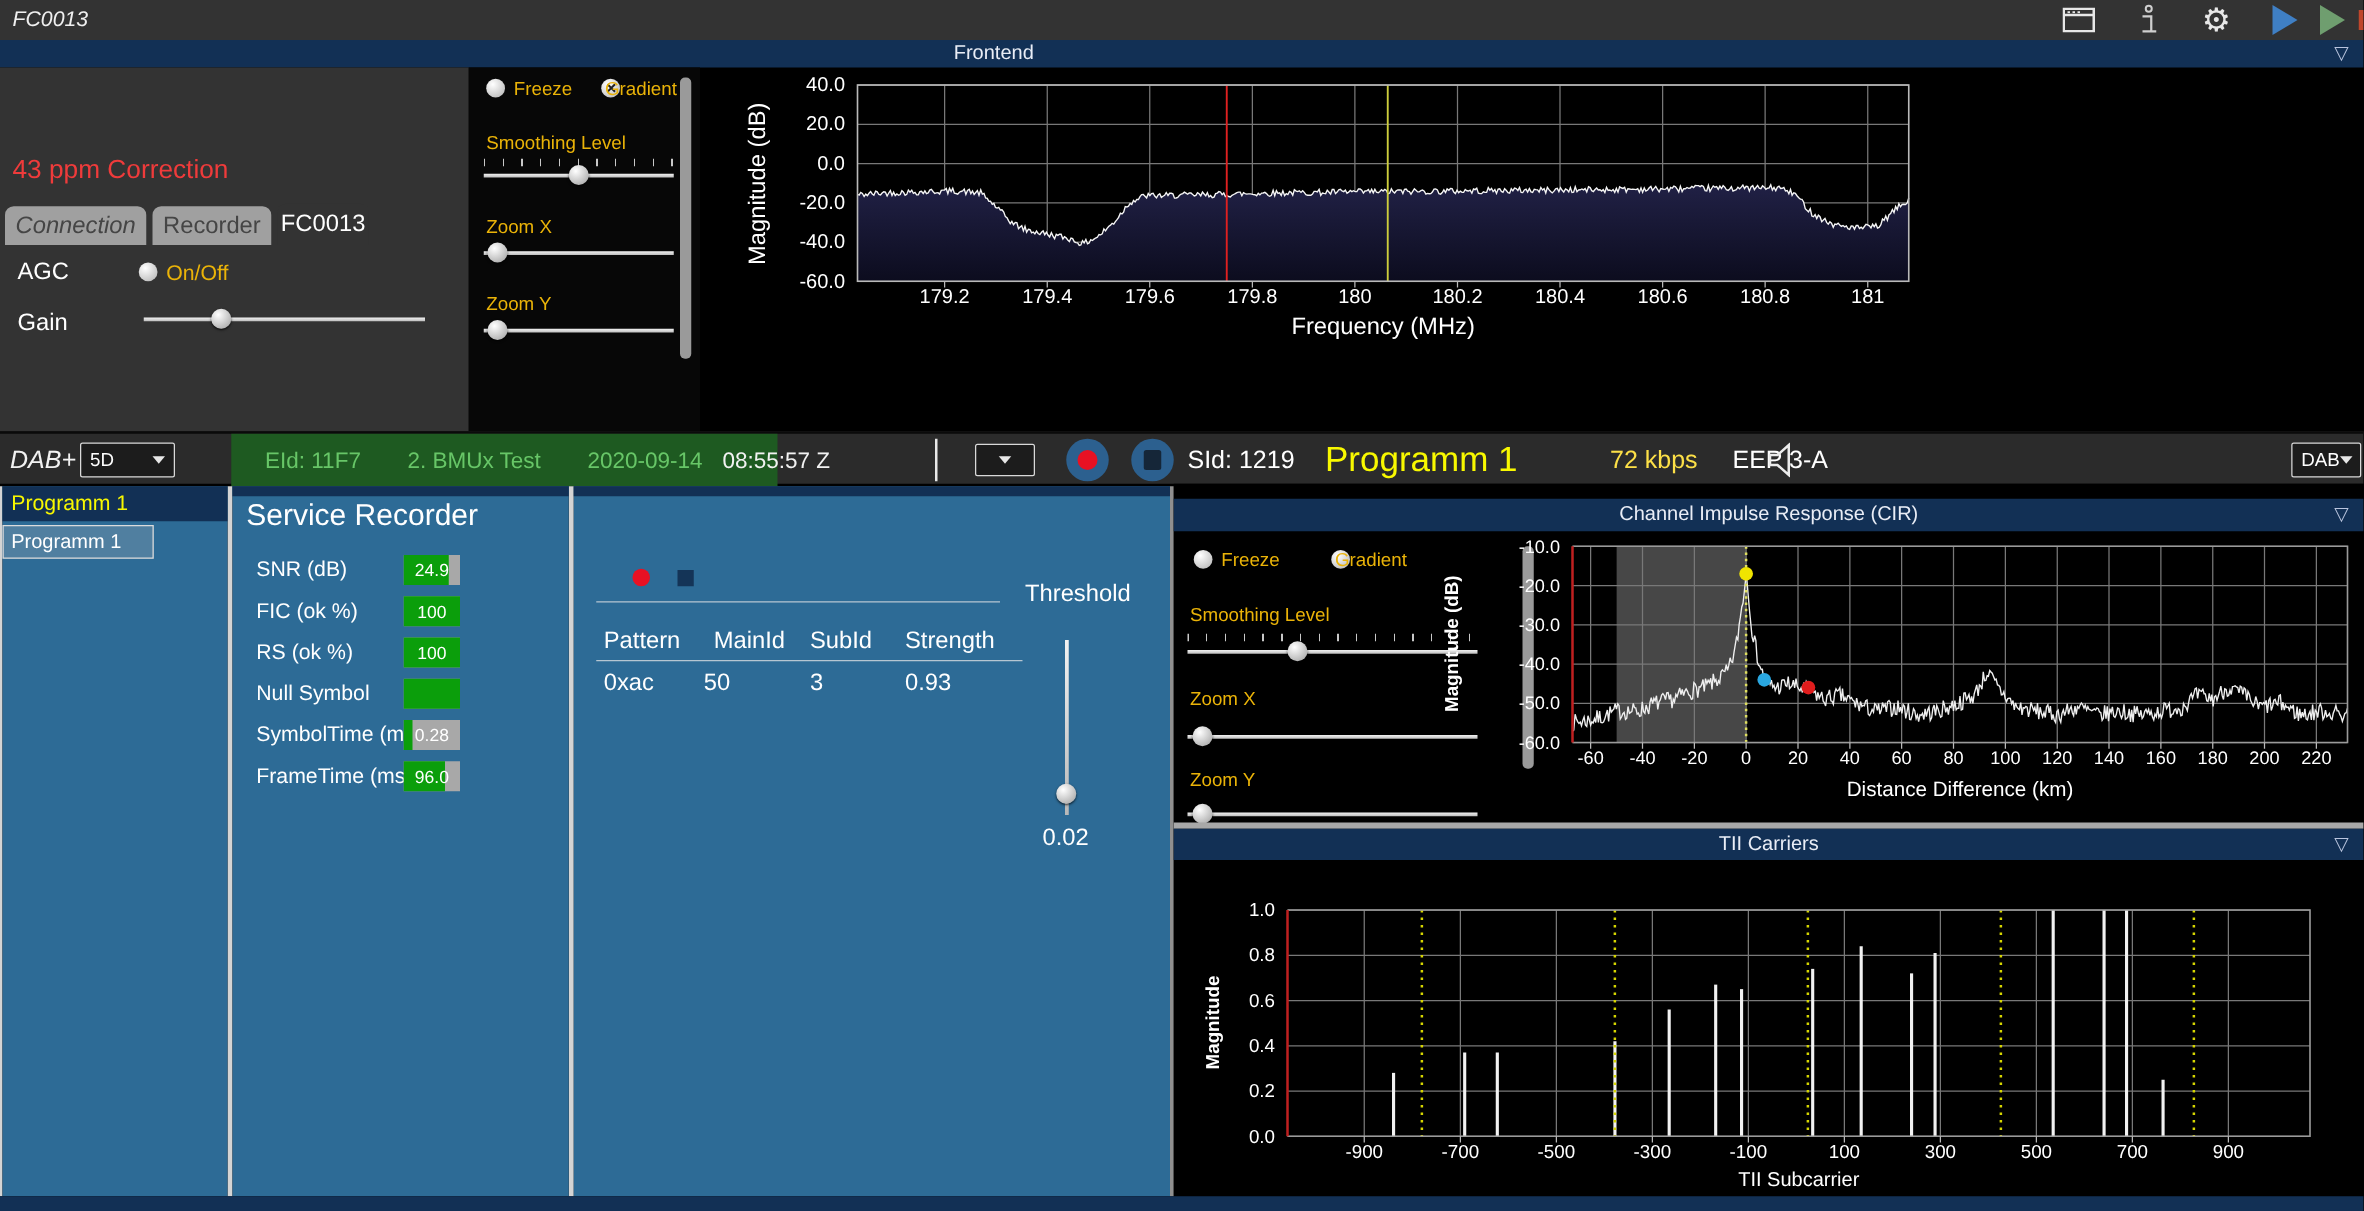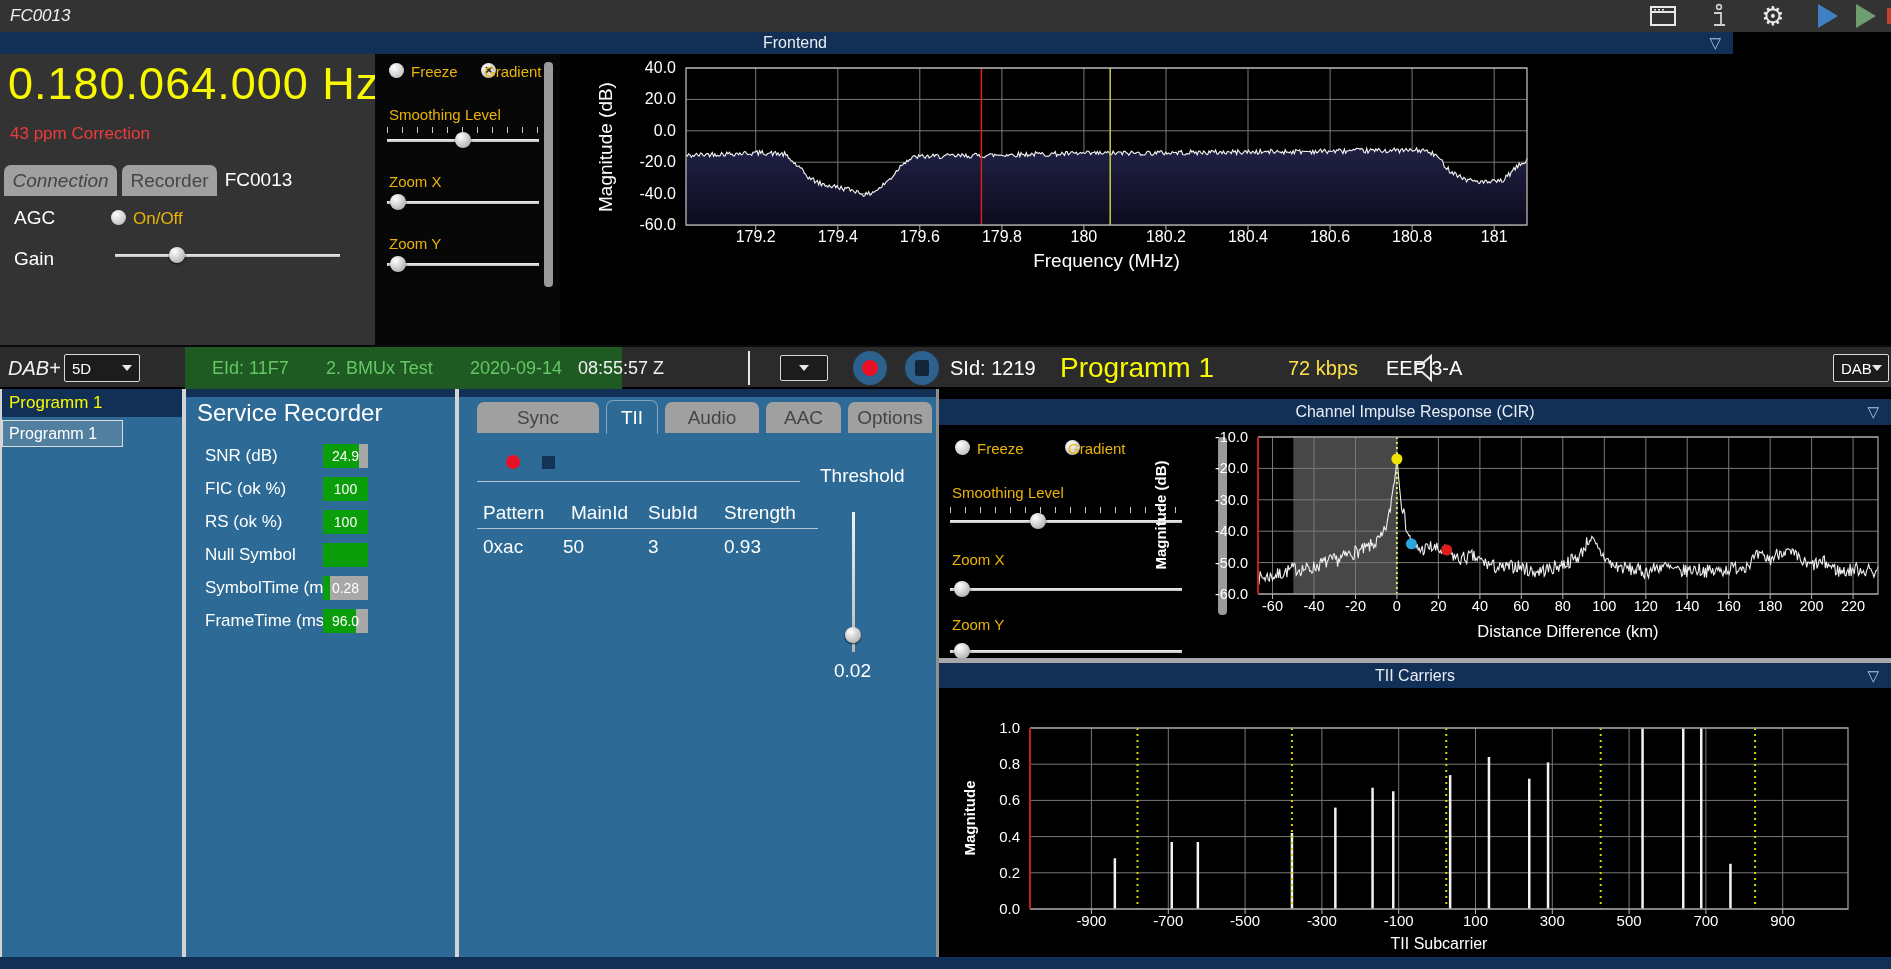--- a/index.html
+++ b/index.html
@@ -17,21 +17,21 @@
   .tri.green{border-left:20px solid #6f9e6f}
 
   
   .navyband{background:var(--navy,#123055);color:#e9edf6;font-size:16px}
   .band-title{top:0;width:100%;text-align:center}
   .band-tri{top:0;right:12px;color:#b9c4de;font-size:15px}
 
   
   .fe-left{left:0;top:54px;width:375px;height:291px;background:#333}
   .freq{left:8px;top:4px;font-size:45px;color:var(--yellow,#f8f800);letter-spacing:1px;white-space:nowrap}
-  .ppm{left:10px;top:70px;font-size:17px;color:var(--red,#ef3b3b)}
+  .ppm{left:10px;top:70px;font-size:21px;color:var(--red,#ef3b3b)}
   .tab{position:absolute;top:2px;height:31px;line-height:31px;text-align:center;font-size:19px;
        border-radius:7px 7px 0 0;background:#a0a0a0;color:#454545;cursor:default}
   .fe-tabs .tab.active{top:0;height:33px;line-height:33px;background:#333;color:#fff}
   .dt-tabs .tab.active{top:0;height:34px;line-height:33px;background:var(--blue,#2d6b96);color:#fff;border:1px solid #7fa6c0;border-bottom:none}
   .lbl-big{font-size:19px;color:#fff}
   .ctl{font-size:15px;color:#eab308}
 
   
   .radio{width:15px;height:15px;border-radius:50%;background:radial-gradient(circle at 35% 30%,#fff,#b0b0b0);position:relative;display:inline-block}
   .radio.x::after{content:"\2715";position:absolute;inset:0;display:flex;align-items:center;justify-content:center;font-size:11px;font-weight:bold;color:#222}
@@ -89,27 +89,26 @@
         <circle cx="9" cy="4" r="2.4" fill="none" stroke="#cfcfcf" stroke-width="1.6"></circle>
         <path d="M4 10 h7 v12 M4 22 h11" fill="none" stroke="#cfcfcf" stroke-width="1.8"></path>
       </svg>
     </div>
     <div class="abs tb-icon" style="left:1760px;font-size:26px;color:#e8e8e8">⚙</div>
     <div class="abs tri blue" style="left:1818px;top:4px"></div>
     <div class="abs tri green" style="left:1856px;top:4px"></div>
     <div class="abs" style="left:1887px;top:8px;width:4px;height:16px;background:#c0462b"></div>
   </div>
 
-  <div class="abs navyband" style="left:0;top:32px;width:1733px;height:22px;line-height:22px">
+  <div class="abs navyband" style="left:0;top:32px;width:1891px;height:22px;line-height:22px">
     <div class="abs" style="left:795px;transform:translateX(-50%)">Frontend</div>
     <div class="abs band-tri" style="line-height:22px">▽</div>
   </div>
 
   <div class="abs fe-left">
-    <div class="abs freq">0.180.064.000 Hz</div>
     <div class="abs ppm">43 ppm Correction</div>
     <div class="abs fe-tabs" id="fe-tabs" style="left:4px;top:109px;width:370px;height:34px">
         <div class="tab" style="left: 0px; width: 113px; font-style: italic;">Connection</div>
         <div class="tab" style="left: 118px; width: 95px;">Recorder</div>
         <div class="tab active" style="left: 218px; width: 73px;">FC0013</div>
       </div>
     <div class="abs lbl-big" style="left:14px;top:153px">AGC</div>
     <span class="abs radio" id="agc-radio" style="left:111px;top:156px"></span>
     <div class="abs ctl" style="left:133px;top:155px;font-size:17px">On/Off</div>
     <div class="abs lbl-big" style="left:14px;top:194px">Gain</div>
@@ -294,27 +293,20 @@
           <div class="sqbar">
             <div class="sqfill" style="width:73%"></div>
             <div class="sqval">96.0</div>
           </div>
         </div>
       </div>
   </div>
 
   <div class="abs panel-blue" style="left:459px;top:389px;width:477px;height:568px">
     <div class="panel-topnavy"></div>
-    <div class="abs dt-tabs" id="dt-tabs" style="left:18px;top:11px;width:459px;height:35px">
-        <div class="tab" style="left: 0px; width: 122px;">Sync</div>
-        <div class="tab active" style="left: 129px; width: 52px;">TII</div>
-        <div class="tab" style="left: 188px; width: 94px;">Audio</div>
-        <div class="tab" style="left: 289px; width: 75px;">AAC</div>
-        <div class="tab" style="left: 371px; width: 84px;">Options</div>
-      </div>
     <div class="abs" style="left:47px;top:66px;width:14px;height:14px;border-radius:50%;background:#e81123"></div>
     <div class="abs" style="left:83px;top:67px;width:13px;height:13px;background:#143457"></div>
     <div class="abs thinline" style="left:18px;top:92px;width:323px;height:1px"></div>
     <div class="abs" style="left:361px;top:76px;font-size:19px;color:#fff">Threshold</div>
     <div id="tii-table">
         <div class="tblhead" style="left: 24px; top: 113px;">Pattern</div>
         <div class="tblhead" style="left: 112px; top: 113px;">MainId</div>
         <div class="tblhead" style="left: 189px; top: 113px;">SubId</div>
         <div class="tblhead" style="left: 265px; top: 113px;">Strength</div>
         <div class="tblcell" style="left: 24px; top: 147px;">0xac</div>

